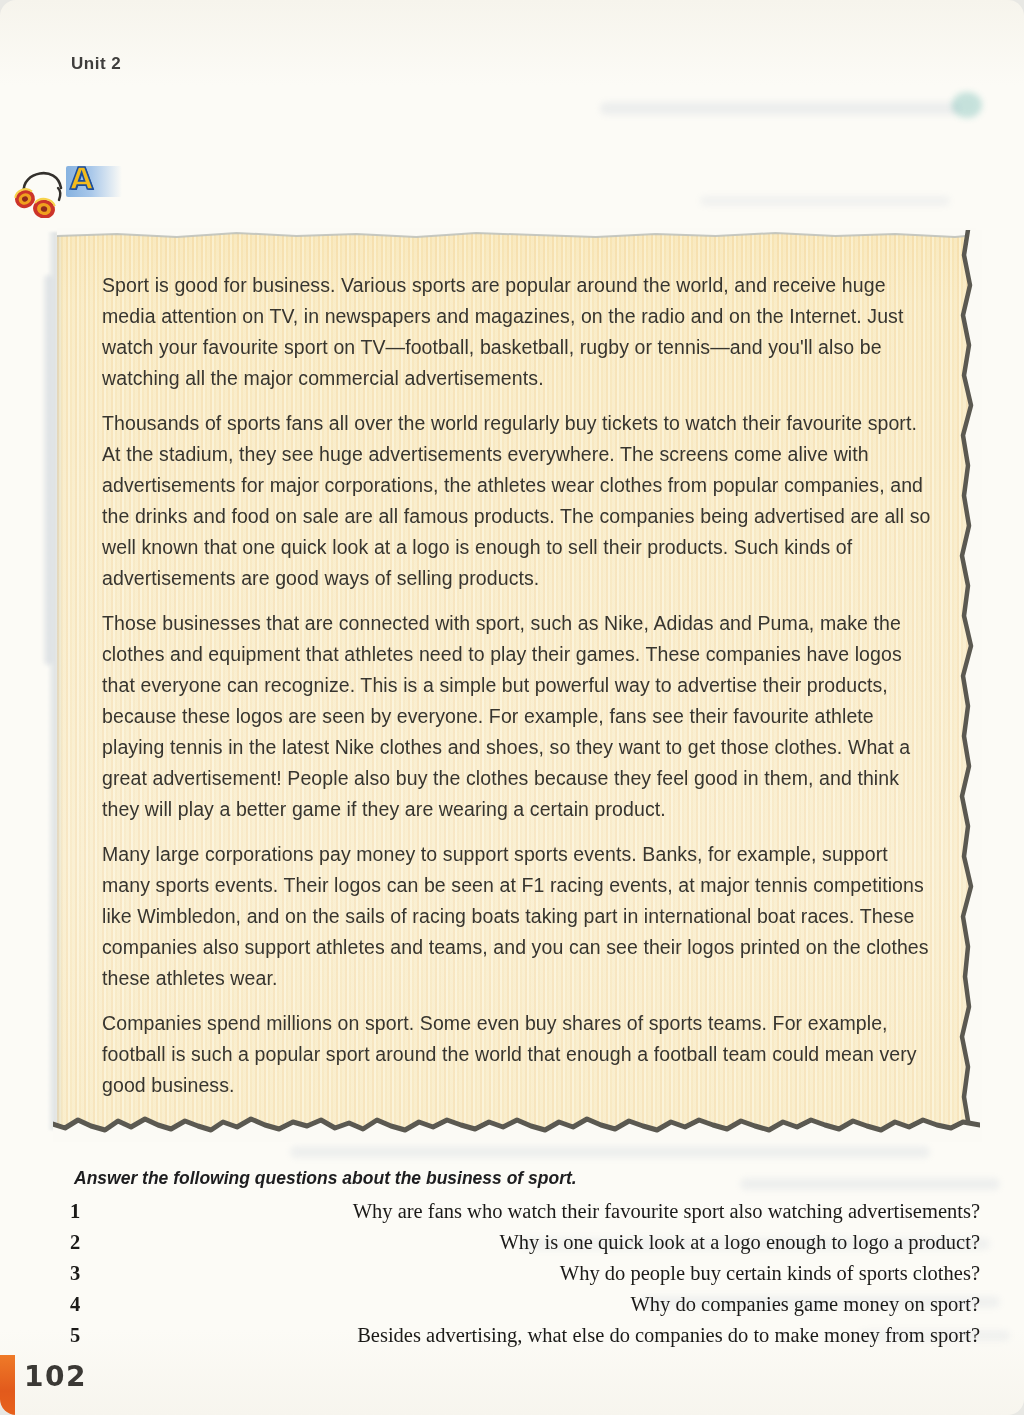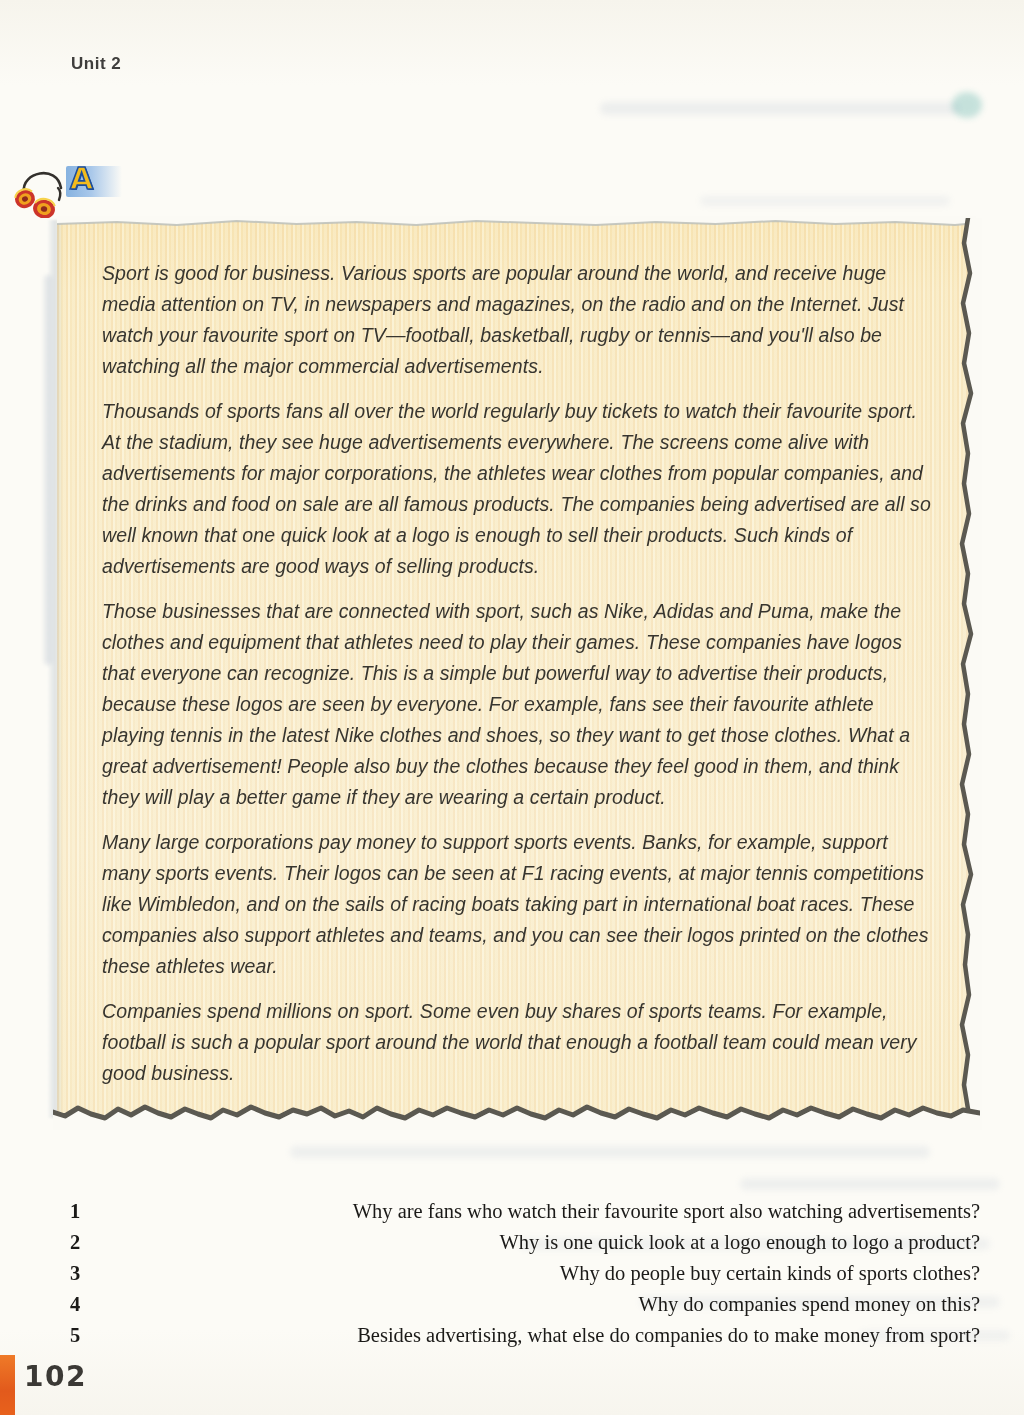--- a/index.html
+++ b/index.html
@@ -1,20 +1,21 @@
 <!DOCTYPE html>
 <html><head>
 <meta charset="utf-8">
 <style>
   html,body{margin:0;padding:0;background:#e8e8e4;}
   .stage{
     position:relative;width:1024px;height:1415px;margin:0 auto;
     background:linear-gradient(180deg,#f6f4ec 0%,#fcfbf6 6%,#fcfbf6 94%,#f7f5ee 100%);
     overflow:hidden;
     font-family:"Liberation Sans",sans-serif;
+    border-radius:16px;
   }
   
   .unit-label{
     position:absolute;left:71px;top:54px;
     font-size:17px;font-weight:bold;color:#3f3e3c;letter-spacing:.5px;
   }
   .section-title{
     position:absolute;left:66px;top:78px;
     font-size:38px;font-weight:bold;color:#2d7ed3;letter-spacing:1px;
     text-shadow:2px 2px 0 rgba(125,138,152,.45), -1px 0 0 rgba(125,138,152,.2);
@@ -33,29 +34,28 @@
     -webkit-text-stroke:1.6px #1d4e9b;
     text-shadow:1px 1px 0 #1d4e9b;
     line-height:38px;
   }
   .read-instruction{
     position:absolute;left:137px;top:14px;
     font-size:17.5px;font-style:italic;font-weight:bold;color:#1c1c1e;letter-spacing:.2px;
   }
   
   .paper{
-    position:absolute;left:57px;top:220px;width:919px;height:898px;
+    position:absolute;left:57px;top:232px;width:919px;height:898px;
     background:
       repeating-linear-gradient(90deg,
         rgba(243,203,148,.22) 0 2px,
         rgba(255,251,233,.45) 2px 4px,
         rgba(246,219,168,.18) 4px 6px,
         rgba(252,241,211,.38) 6px 9px),
       linear-gradient(180deg,#f7e5b4 0%,#f8eac2 8%,#f8ecca 30%,#f9efd3 70%,#f8ecc9 100%);
-    font-style: italic;
   }
   .paper-left-shade{
     position:absolute;left:-10px;top:0;width:14px;height:100%;
     background:linear-gradient(90deg,rgba(255,255,255,0),rgba(158,174,190,.30) 55%,rgba(210,200,170,.25));
     filter:blur(1px);
   }
   .tear-top{position:absolute;left:0;top:-4px;width:100%;height:14px;}
   .tear-bottom{position:absolute;left:-4px;bottom:-12px;width:calc(100% + 8px);height:34px;}
   .tear-right{position:absolute;right:-6px;top:-2px;width:26px;height:calc(100% + 14px);}
   .article{
@@ -146,40 +146,41 @@
       <polygon points="12,0 8,25 14,55 7,85 13,115 8,145 15,175 7,205 12,235 8,265 13,295 6,325 12,355 8,385 15,415 7,445 12,475 8,505 13,535 6,565 12,595 8,625 15,655 7,685 12,715 9,745 13,775 6,805 12,835 8,865 13,895 11,910 26,910 26,0" fill="#fbfaf5"></polygon>
       <polyline points="12,0 8,25 14,55 7,85 13,115 8,145 15,175 7,205 12,235 8,265 13,295 6,325 12,355 8,385 15,415 7,445 12,475 8,505 13,535 6,565 12,595 8,625 15,655 7,685 12,715 9,745 13,775 6,805 12,835 8,865 13,895 11,910" fill="none" stroke="#5b5951" stroke-width="4.5" stroke-linejoin="round" stroke-linecap="round"></polyline>
     </svg>
 
     <svg class="tear-bottom" viewBox="0 0 927 34" preserveAspectRatio="none">
       <polygon points="0,16 12,20 25,12 38,18 52,22 65,13 78,19 92,11 105,17 118,21 132,13 145,18 158,22 170,14 184,19 198,11 212,17 226,21 240,14 254,18 268,12 282,20 296,15 310,21 324,12 338,18 352,22 366,14 380,19 394,12 408,17 422,21 436,14 450,19 464,12 478,18 492,22 506,14 520,19 534,11 548,17 562,21 576,13 590,18 604,22 618,14 632,19 646,12 660,17 674,21 688,13 702,18 716,22 730,14 744,19 758,12 772,17 786,21 800,13 814,18 828,22 842,14 856,19 870,12 884,17 898,20 910,14 927,17 927,34 0,34" fill="#fbfaf5"></polygon>
       <polyline points="0,16 12,20 25,12 38,18 52,22 65,13 78,19 92,11 105,17 118,21 132,13 145,18 158,22 170,14 184,19 198,11 212,17 226,21 240,14 254,18 268,12 282,20 296,15 310,21 324,12 338,18 352,22 366,14 380,19 394,12 408,17 422,21 436,14 450,19 464,12 478,18 492,22 506,14 520,19 534,11 548,17 562,21 576,13 590,18 604,22 618,14 632,19 646,12 660,17 674,21 688,13 702,18 716,22 730,14 744,19 758,12 772,17 786,21 800,13 814,18 828,22 842,14 856,19 870,12 884,17 898,20 910,14 927,17" fill="none" stroke="#5b5951" stroke-width="5" stroke-linejoin="round" stroke-linecap="round"></polyline>
     </svg>
   </div>
 
+  <div class="answer-instruction">Answer the following questions about the business of sport.</div>
   <div class="questions">
 
       <div class="q-row">
         <span class="q-num">1</span>
         <span class="q-text">Why are fans who watch their favourite sport also watching advertisements?</span>
       </div>
 
       <div class="q-row">
         <span class="q-num">2</span>
         <span class="q-text">Why is one quick look at a logo enough to logo a product?</span>
       </div>
 
       <div class="q-row">
         <span class="q-num">3</span>
         <span class="q-text">Why do people buy certain kinds of sports clothes?</span>
       </div>
 
       <div class="q-row">
         <span class="q-num">4</span>
-        <span class="q-text">Why do companies spend money on this?</span>
+        <span class="q-text">Why do companies game money on sport?</span>
       </div>
 
       <div class="q-row">
         <span class="q-num">5</span>
         <span class="q-text">Besides advertising, what else do companies do to make money from sport?</span>
       </div>
     </div>
 
   <div class="page-tab"></div>
   <div class="page-number">102</div>

